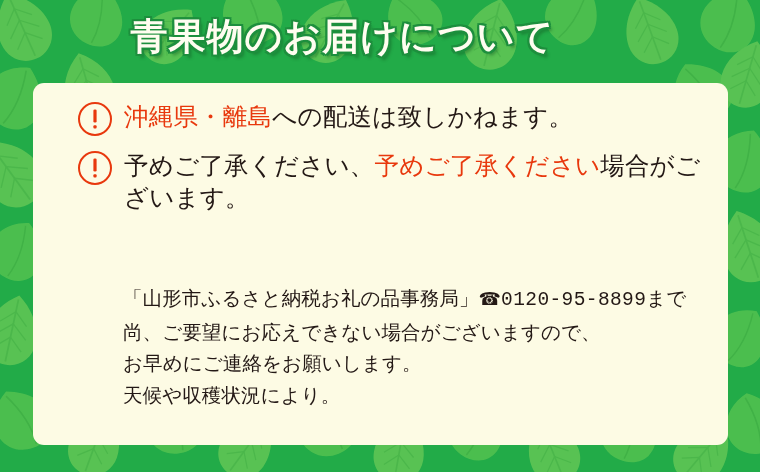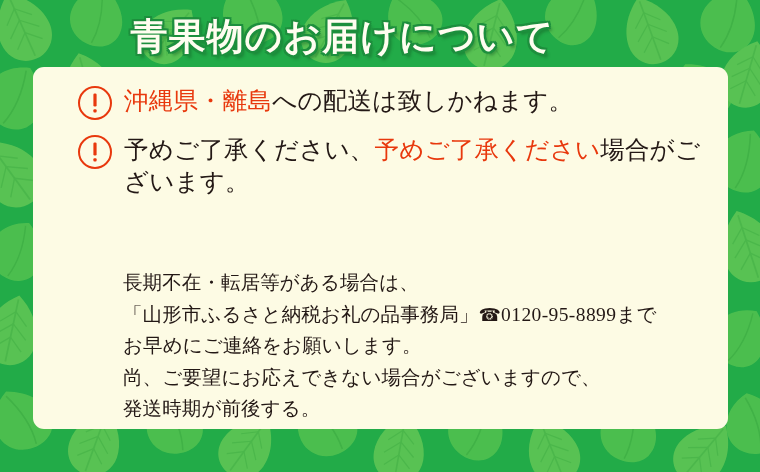--- a/index.html
+++ b/index.html
@@ -53,21 +53,21 @@
       -2px  2px 0 #1d8f3d, 2px  2px 0 #1d8f3d,
       -2px  0   0 #1d8f3d, 2px  0   0 #1d8f3d,
       0   -2px 0 #1d8f3d, 0    2px 0 #1d8f3d,
       3px 4px 3px rgba(20,90,35,0.45);
     white-space: nowrap;
   }
 
   #notice-card {
     position: absolute;
     left: 33px;
-    top: 67px;
+    top: 83px;
     width: 695px;
     height: 362px;
     background: #fdfbe4;
     border-radius: 11px;
     z-index: 2;
   }
 
   #bullet-list {
     position: absolute;
     left: 44px;
@@ -111,21 +111,21 @@
   }
 
   #footer-note div { white-space: nowrap; }
 
   .tel-glyph {
     font-family: "DejaVu Sans", sans-serif;
     font-size: 18px;
   }
 
   .tel-number {
-    font-family: Liberation Serif, serif;
+    font-family: Liberation Mono, monospace;
     letter-spacing: 0.4px;
   }
 </style>
 </head>
 <body>
 
 <div id="banner">
 
   <svg id="leaf-pattern" viewBox="0 0 760 472" preserveAspectRatio="none" aria-hidden="true">
     <defs>
@@ -209,21 +209,20 @@
         </svg>
         <div class="bullet-text">
           <span>予めご了承ください、</span><span class="em-red">予めご了承ください</span><span>場合がございます。</span>
         </div>
       </div>
 
 
     </div>
 
     <div id="footer-note">
-      <div>長期不在・転居等がある場合は、</div>
       <div><span>「山形市ふるさと納税お礼の品事務局」</span><span class="tel-glyph">☎</span><span class="tel-number">0120-95-8899</span><span>まで</span></div>
+      <div>尚、ご要望にお応えできない場合がございますので、</div>
       <div>お早めにご連絡をお願いします。</div>
-      <div>尚、ご要望にお応えできない場合がございますので、</div>
-      <div>発送時期が前後する。</div>
+      <div>天候や収穫状況により。</div>
     </div>
 
   </div>
 </div>
 
 </body></html>

